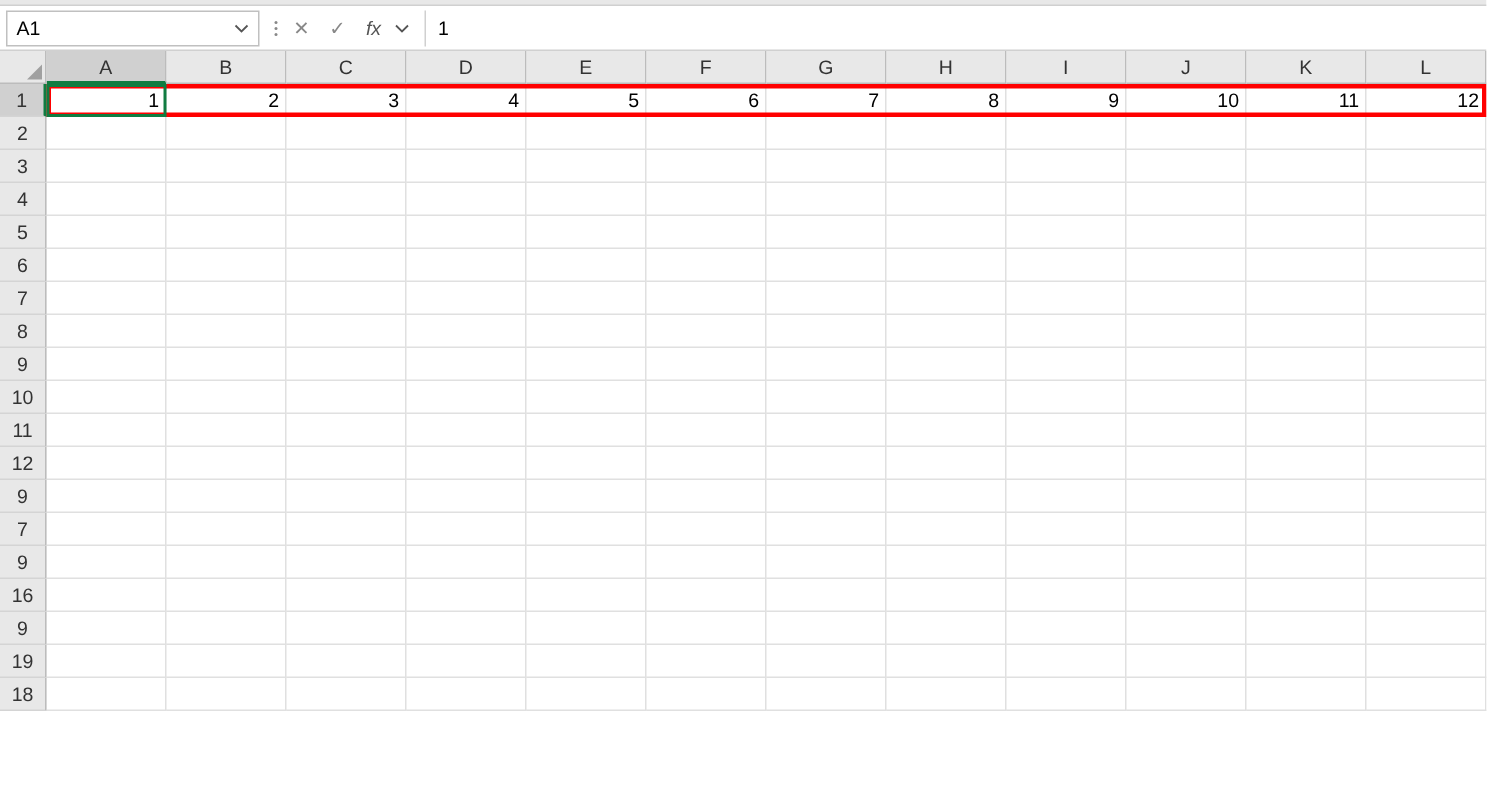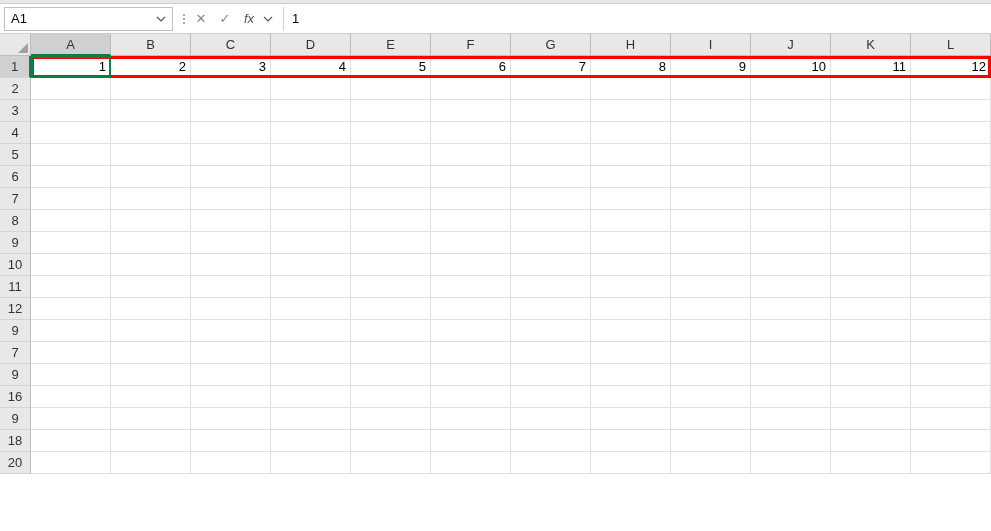--- a/index.html
+++ b/index.html
@@ -276,22 +276,22 @@
           <div class="row-header">8</div>
           <div class="row-header">9</div>
           <div class="row-header">10</div>
           <div class="row-header">11</div>
           <div class="row-header">12</div>
           <div class="row-header">9</div>
           <div class="row-header">7</div>
           <div class="row-header">9</div>
           <div class="row-header">16</div>
           <div class="row-header">9</div>
+          <div class="row-header">19</div>
           <div class="row-header">18</div>
-          <div class="row-header">20</div>
         </div>
       <div class="cells-area" id="cells-area">
 
       <div class="cell-row">
             <div class="cell" style="width: 80px;">1</div>
             <div class="cell" style="width: 80px;">2</div>
             <div class="cell" style="width: 80px;">3</div>
             <div class="cell" style="width: 80px;">4</div>
             <div class="cell" style="width: 80px;">5</div>
             <div class="cell" style="width: 80px;">6</div>

